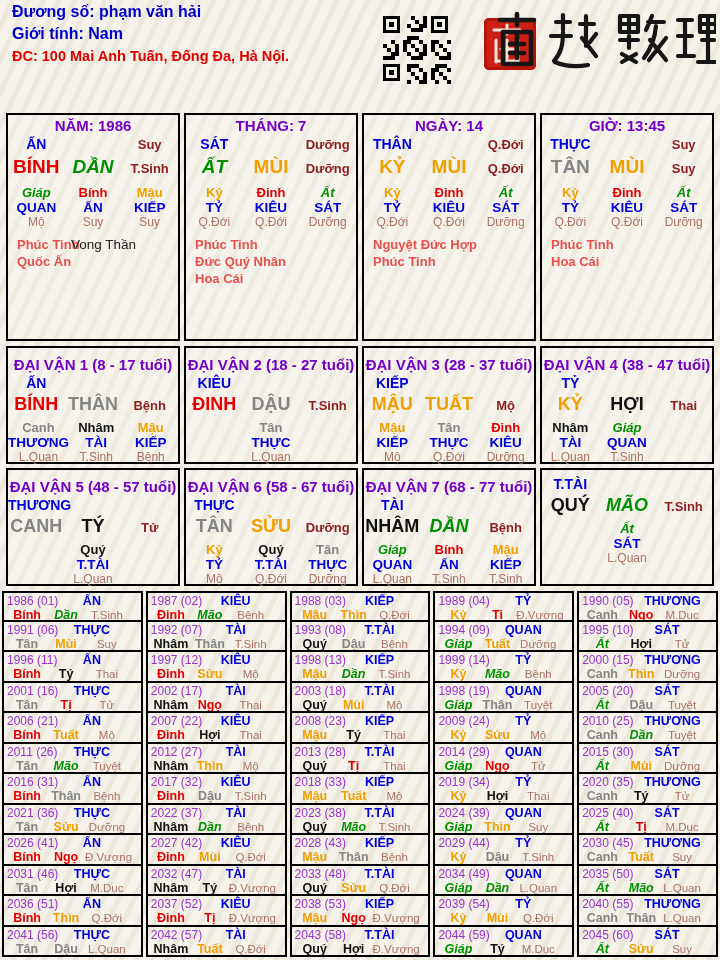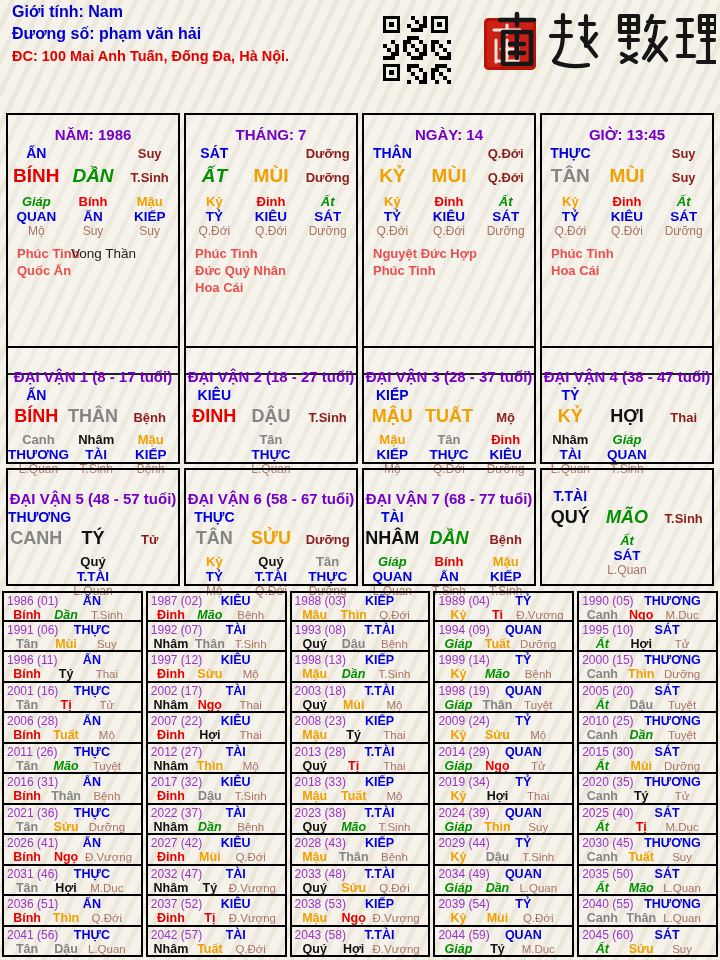--- a/index.html
+++ b/index.html
@@ -30,22 +30,22 @@
   .finder{position:absolute;width:17px;height:17px;border:3px solid #000;background:transparent;}
   .finder::after{content:"";position:absolute;left:3px;top:3px;width:5px;height:5px;background:#000;}
   #logo{right:4px;top:4px;width:242px;height:76px;}
   #seal{position:absolute;left:10px;top:14px;width:52px;height:52px;background:#cc2016;border-radius:5px;
         box-shadow:inset 0 0 0 3px #b71408;}
   #logo svg{position:absolute;left:0;top:0;}
 
   
   .grid4{display:grid;grid-template-columns:repeat(4,1fr);gap:4px;}
   #pillars{left:6px;top:113px;width:708px;}
-  .pbox{border:2px solid var(--line);height:262px;padding-top:9px;position:relative;background:rgba(255,255,255,.12);}
-  .dvbox{border:2px solid var(--line);height:118px;padding-top:18px;background:rgba(255,255,255,.12);}
+  .pbox{border:2px solid var(--line);height:228px;padding-top:0;position:relative;background:rgba(255,255,255,.12);}
+  .dvbox{border:2px solid var(--line);height:118px;padding-top:6px;background:rgba(255,255,255,.12);}
   .ptitle{color:var(--title);font-weight:bold;font-size:15px;text-align:center;line-height:21px;}
   .trio{display:grid;grid-template-columns:1fr 1fr 1fr;align-items:baseline;}
   .god{color:var(--god);font-weight:bold;font-size:14px;}
   .stagetop{color:var(--stage);font-weight:bold;font-size:13px;}
   .big{font-weight:bold;font-size:19px;line-height:30px;}
   .mainstage{color:var(--stage);font-weight:bold;font-size:13px;}
   .hcell{text-align:center;line-height:15px;padding-top:3px;}
   .hstem{font-weight:bold;font-size:13px;display:block;}
   .hgod{color:var(--god);font-weight:bold;font-size:13.5px;display:block;}
   .hstage{color:var(--stage-soft);font-size:12px;display:block;line-height:14px;}
@@ -69,22 +69,22 @@
   .yyear{color:var(--year);font-size:12px;width:62px;flex:none;}
   .ygod{color:var(--god);font-weight:bold;font-size:12.5px;flex:1;text-align:center;margin-right:14px;}
   .yl2{display:grid;grid-template-columns:33% 31% 36%;line-height:14px;align-items:baseline;}
   .ystem,.ybranch{font-weight:bold;font-size:12.5px;text-align:center;}
   .ystage{color:var(--stage-soft);font-size:11.5px;text-align:center;}
 </style>
 </head>
 <body>
 
 <div id="header" class="abs">
+  <div class="h-blue">Đương số: phạm văn hải</div>
   <div class="h-blue">Giới tính:   Nam</div>
-  <div class="h-blue">Đương số: phạm văn hải</div>
   <div class="h-red">ĐC: 100 Mai Anh Tuấn, Đống Đa, Hà Nội.</div>
 
   <div id="qr" class="abs">
       <div class="finder" style="left: 0px; top: 0px;"></div>
       <div class="finder" style="left: 48px; top: 0px;"></div>
       <div class="finder" style="left: 0px; top: 48px;"></div>
       <div class="m" style="left: 28px; top: 0px; width: 4px; height: 4px;"></div>
       <div class="m" style="left: 40px; top: 0px; width: 4px; height: 4px;"></div>
       <div class="m" style="left: 32px; top: 4px; width: 4px; height: 4px;"></div>
       <div class="m" style="left: 40px; top: 4px; width: 4px; height: 4px;"></div>
@@ -752,21 +752,21 @@
         <span class="ygod nowrap">SÁT</span>
       </div>
       <div class="yl2">
         <span class="ystem el-wood">Ất</span>
         <span class="ybranch el-metal">Dậu</span>
         <span class="ystage">Tuyệt</span>
       </div>
     </div>
     <div class="ycell notfirst">
       <div class="yl1">
-        <span class="yyear">2006 (28)</span>
+        <span class="yyear">2006 (21)</span>
         <span class="ygod nowrap">ẤN</span>
       </div>
       <div class="yl2">
         <span class="ystem el-fire">Bính</span>
         <span class="ybranch el-earth">Tuất</span>
         <span class="ystage">Mộ</span>
       </div>
     </div>
     <div class="ycell notfirst">
       <div class="yl1">

